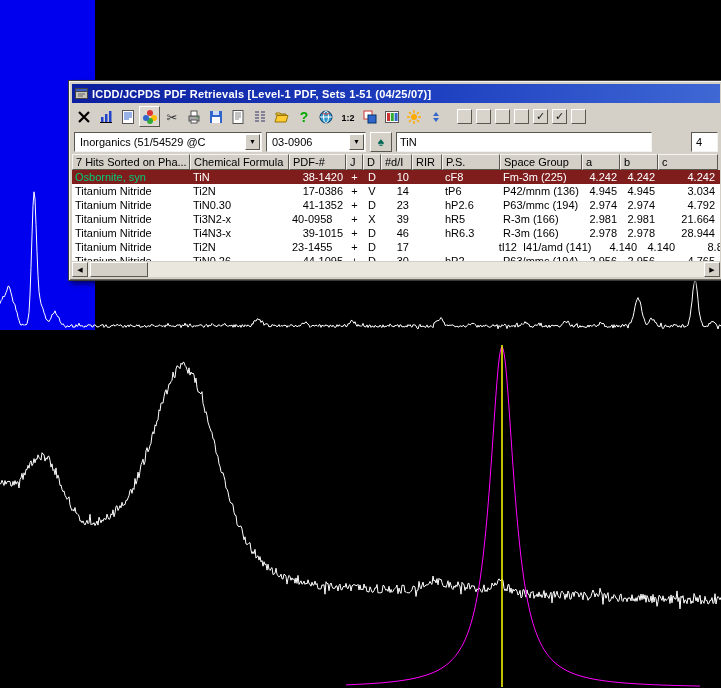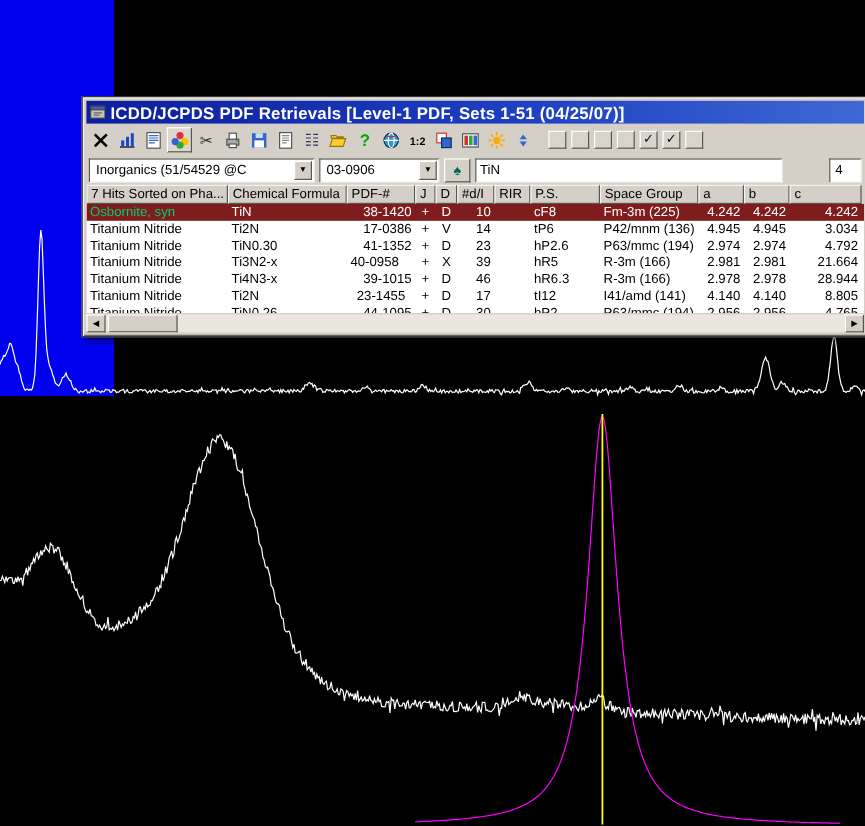--- a/index.html
+++ b/index.html
@@ -11,21 +11,21 @@
   #top-chart{top:0;width:721px;height:340px;}
   #bottom-chart{top:340px;width:721px;height:348px;}
 
   .window{position:absolute;left:68px;top:80px;width:656px;height:201px;background:#d4d0c8;
     border:1px solid #3c3a37;box-shadow:inset 1px 1px 0 #f4f3ef, inset -1px -1px 0 #6a675f, 3px 3px 5px rgba(0,0,0,.55);
     padding:3px;display:flex;flex-direction:column;}
   .titlebar{flex:0 0 19px;background:linear-gradient(90deg,#0c1f9e 0%,#1d3fc0 55%,#3f68d4 100%);
     display:flex;align-items:center;padding:0 3px;gap:4px;overflow:hidden;}
   .titleicon{width:13px;height:13px;flex:0 0 13px;}
   .titleicon svg{width:13px;height:13px;display:block;}
-  .titletext{color:#fff;font-size:14px;font-weight:bold;white-space:nowrap;letter-spacing:.2px;}
+  .titletext{color:#fff;font-size:11px;font-weight:bold;white-space:nowrap;letter-spacing:.2px;}
 
   .toolbar{flex:0 0 27px;display:flex;align-items:center;padding:2px 1px;gap:1px;overflow:hidden;}
   .tb-btn{width:21px;height:21px;display:flex;align-items:center;justify-content:center;border:1px solid transparent;flex:0 0 21px;}
   .tb-btn.active{border:1px solid;border-color:#fff #5a574f #5a574f #fff;background:#dcd8d0;}
   .tb-ic,.tb-ic svg{width:16px;height:16px;display:block;}
   .tb-toggle{width:15px;height:15px;flex:0 0 15px;background:#d8d4cc;border:1px solid;border-color:#fff #5a574f #5a574f #fff;
     font-size:11px;line-height:12px;text-align:center;margin-left:3px;color:#111;}
   .tb-toggle.first{margin-left:10px;}
 
   .filterbar{flex:0 0 23px;display:flex;align-items:center;padding:1px 2px;gap:4px;overflow:hidden;}
@@ -338,26 +338,26 @@
             <div class="gcell" style="width: 30px; text-align: center;"></div>
             <div class="gcell" style="width: 58px; text-align: left;">hR6.3</div>
             <div class="gcell" style="width: 82px; text-align: left;">R-3m (166)</div>
             <div class="gcell" style="width: 38px; text-align: right;">2.978</div>
             <div class="gcell" style="width: 38px; text-align: right;">2.978</div>
             <div class="gcell" style="width: 60px; text-align: right;">28.944</div>
           </div>
           <div class="grow">
             <div class="gcell phase" style="width: 118px; text-align: left;">Titanium Nitride</div>
             <div class="gcell" style="width: 99px; text-align: left;">Ti2N</div>
-            <div class="gcell" style="width: 57px; text-align: center;">23-1455</div>
+            <div class="gcell" style="width: 57px; text-align: left;">23-1455</div>
             <div class="gcell" style="width: 17px; text-align: center;">+</div>
             <div class="gcell" style="width: 18px; text-align: center;">D</div>
             <div class="gcell" style="width: 31px; text-align: right;">17</div>
             <div class="gcell" style="width: 30px; text-align: center;"></div>
-            <div class="gcell" style="width: 58px; text-align: left;">tI12</div>
+            <div class="gcell" style="width: 58px; text-align: right; margin-left: 20px;">tI12</div>
             <div class="gcell" style="width: 82px; text-align: left;">I41/amd (141)</div>
             <div class="gcell" style="width: 38px; text-align: right;">4.140</div>
             <div class="gcell" style="width: 38px; text-align: right;">4.140</div>
             <div class="gcell" style="width: 60px; text-align: right;">8.805</div>
           </div>
           <div class="grow">
             <div class="gcell phase" style="width: 118px; text-align: left;">Titanium Nitride</div>
             <div class="gcell" style="width: 99px; text-align: left;">TiN0.26</div>
             <div class="gcell" style="width: 57px; text-align: right;">44-1095</div>
             <div class="gcell" style="width: 17px; text-align: center;">+</div>

